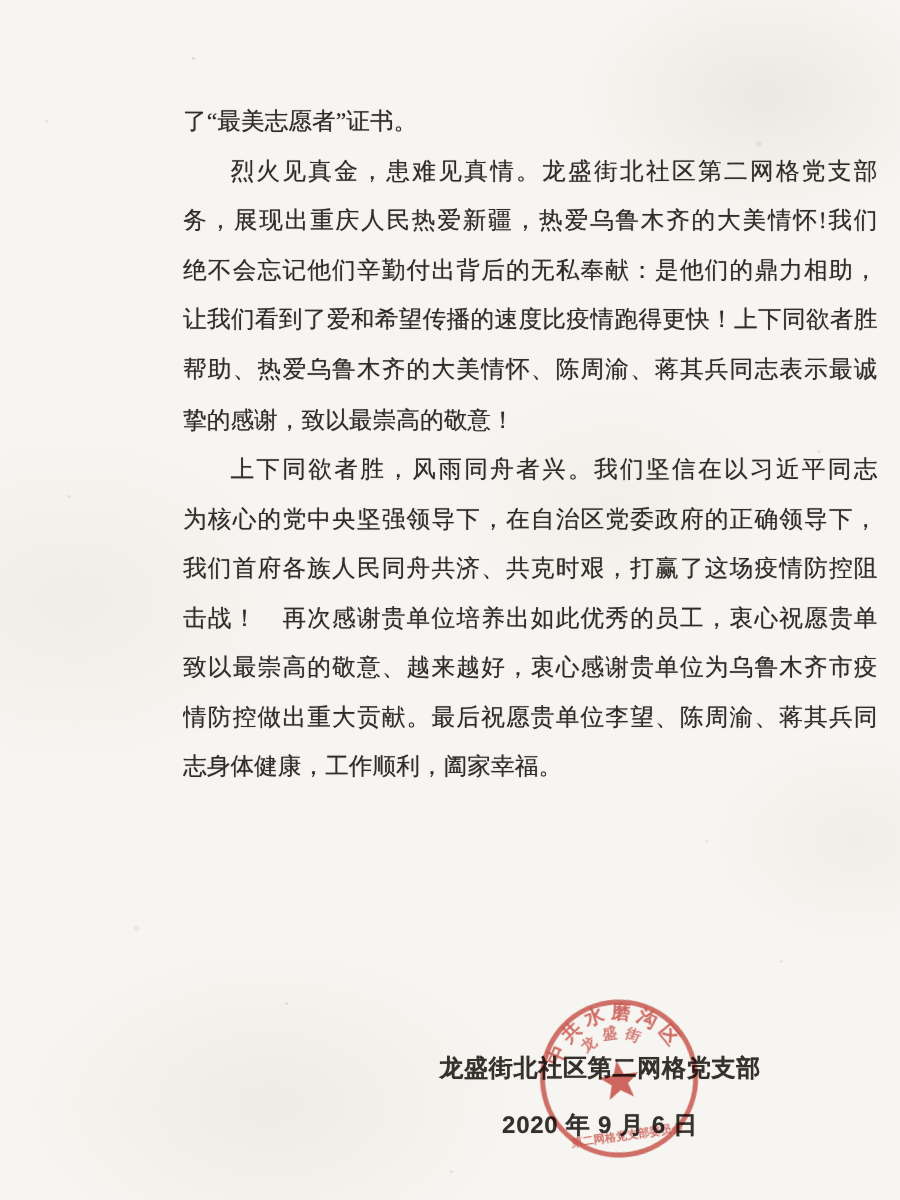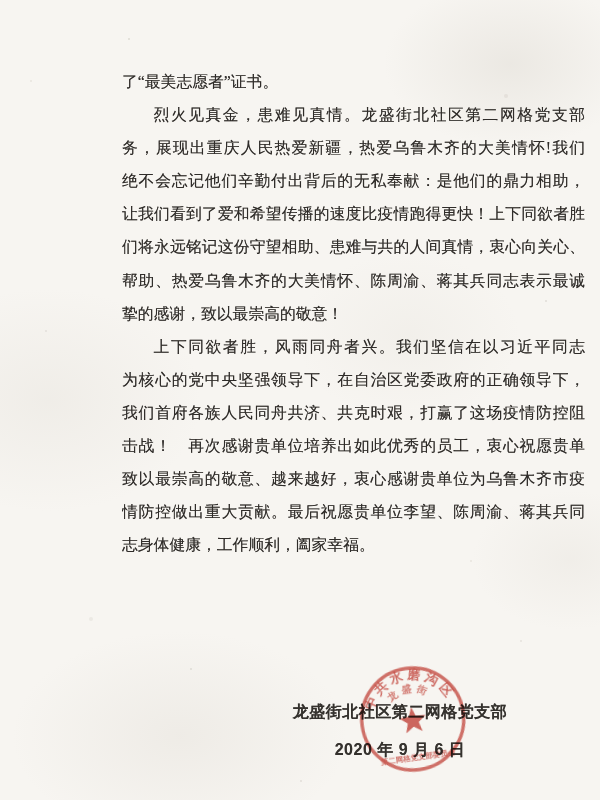--- a/index.html
+++ b/index.html
@@ -102,21 +102,20 @@
 <body>
 
 <div class="page">
 
   <div class="body-lines">
       <div class="line no-fill">了“最美志愿者”证书。</div>
       <div class="line indent">烈火见真金，患难见真情。龙盛街北社区第二网格党支部</div>
       <div class="line">务，展现出重庆人民热爱新疆，热爱乌鲁木齐的大美情怀!我们</div>
       <div class="line">绝不会忘记他们辛勤付出背后的无私奉献：是他们的鼎力相助，</div>
       <div class="line">让我们看到了爱和希望传播的速度比疫情跑得更快！上下同欲者胜</div>
-      <div class="line">们将永远铭记这份守望相助、患难与共的人间真情，衷心向关心、</div>
       <div class="line">帮助、热爱乌鲁木齐的大美情怀、陈周渝、蒋其兵同志表示最诚</div>
       <div class="line no-fill">挚的感谢，致以最崇高的敬意！</div>
       <div class="line indent">上下同欲者胜，风雨同舟者兴。我们坚信在以习近平同志</div>
       <div class="line">为核心的党中央坚强领导下，在自治区党委政府的正确领导下，</div>
       <div class="line">我们首府各族人民同舟共济、共克时艰，打赢了这场疫情防控阻</div>
       <div class="line">击战！　再次感谢贵单位培养出如此优秀的员工，衷心祝愿贵单</div>
       <div class="line">致以最崇高的敬意、越来越好，衷心感谢贵单位为乌鲁木齐市疫</div>
       <div class="line">情防控做出重大贡献。最后祝愿贵单位李望、陈周渝、蒋其兵同</div>
       <div class="line no-fill">志身体健康，工作顺利，阖家幸福。</div>
     </div>

